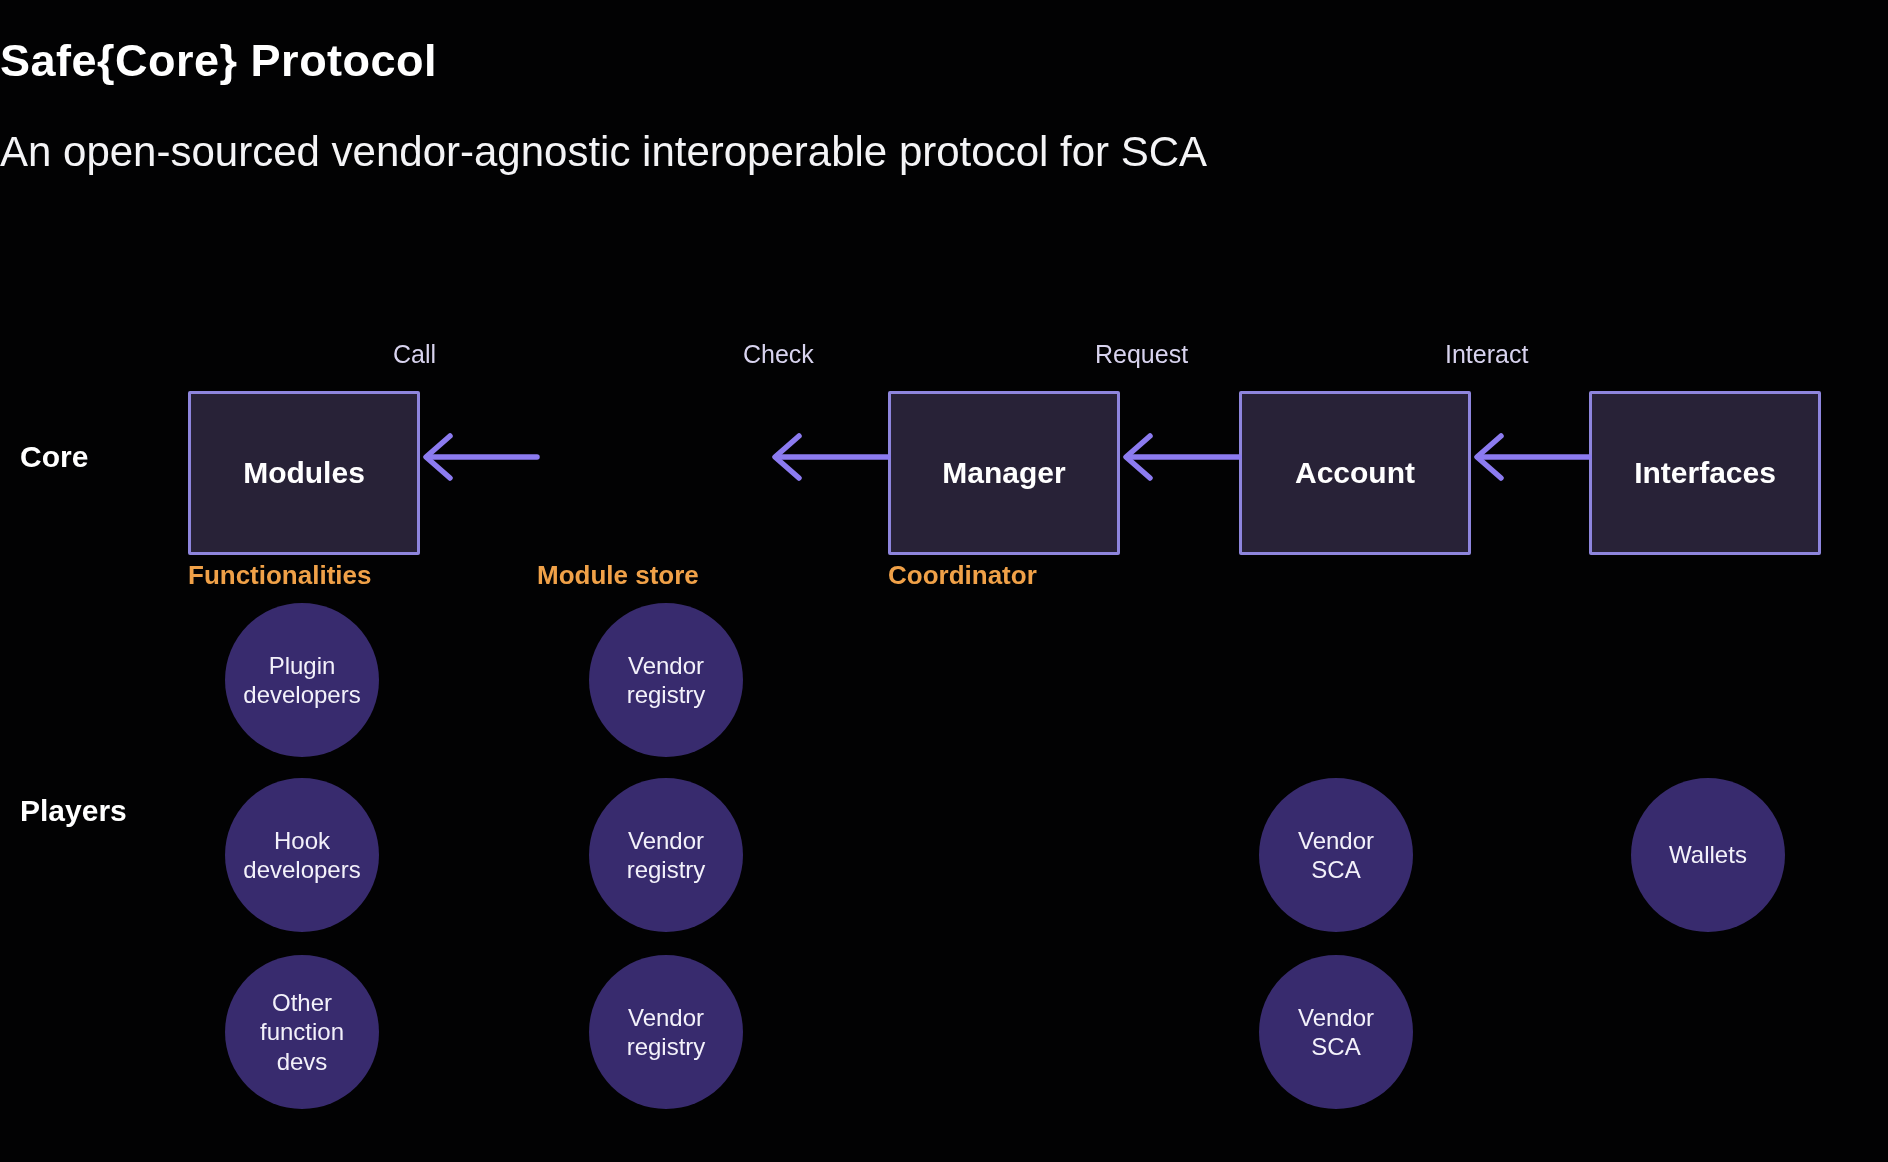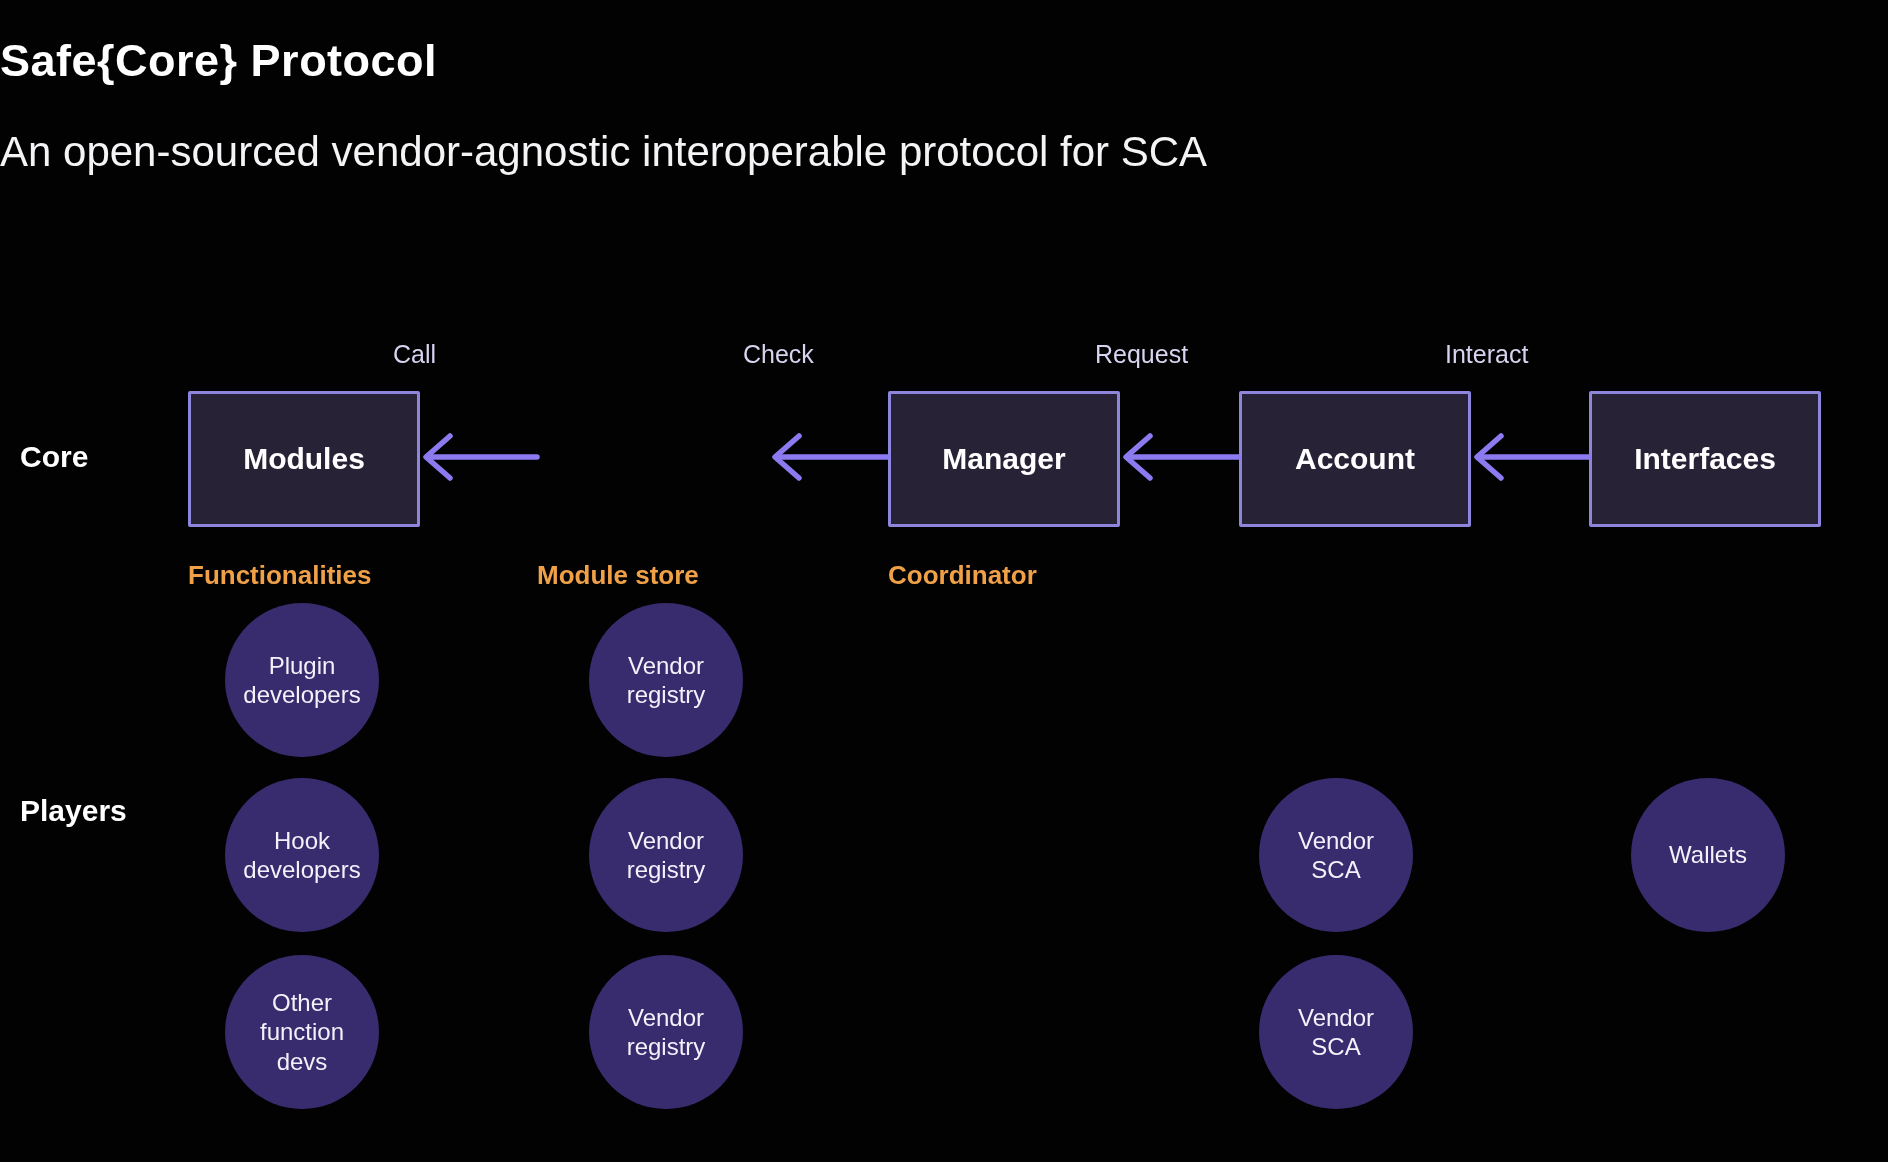--- a/index.html
+++ b/index.html
@@ -42,21 +42,21 @@
     font-weight: 700;
     color: #ffffff;
   }
   .stack-label { left: 20px; top: 440px; }
   .players-label { left: 20px; top: 794px; }
 
   .box {
     position: absolute;
     top: 391px;
     width: 232px;
-    height: 136px;
+    height: 164px;
     box-sizing: border-box;
     background: #282237;
     border: 3px solid #8e85dd;
     border-radius: 2px;
     display: flex;
     align-items: center;
     justify-content: center;
     font-size: 30px;
     font-weight: 700;
     color: #ffffff;

